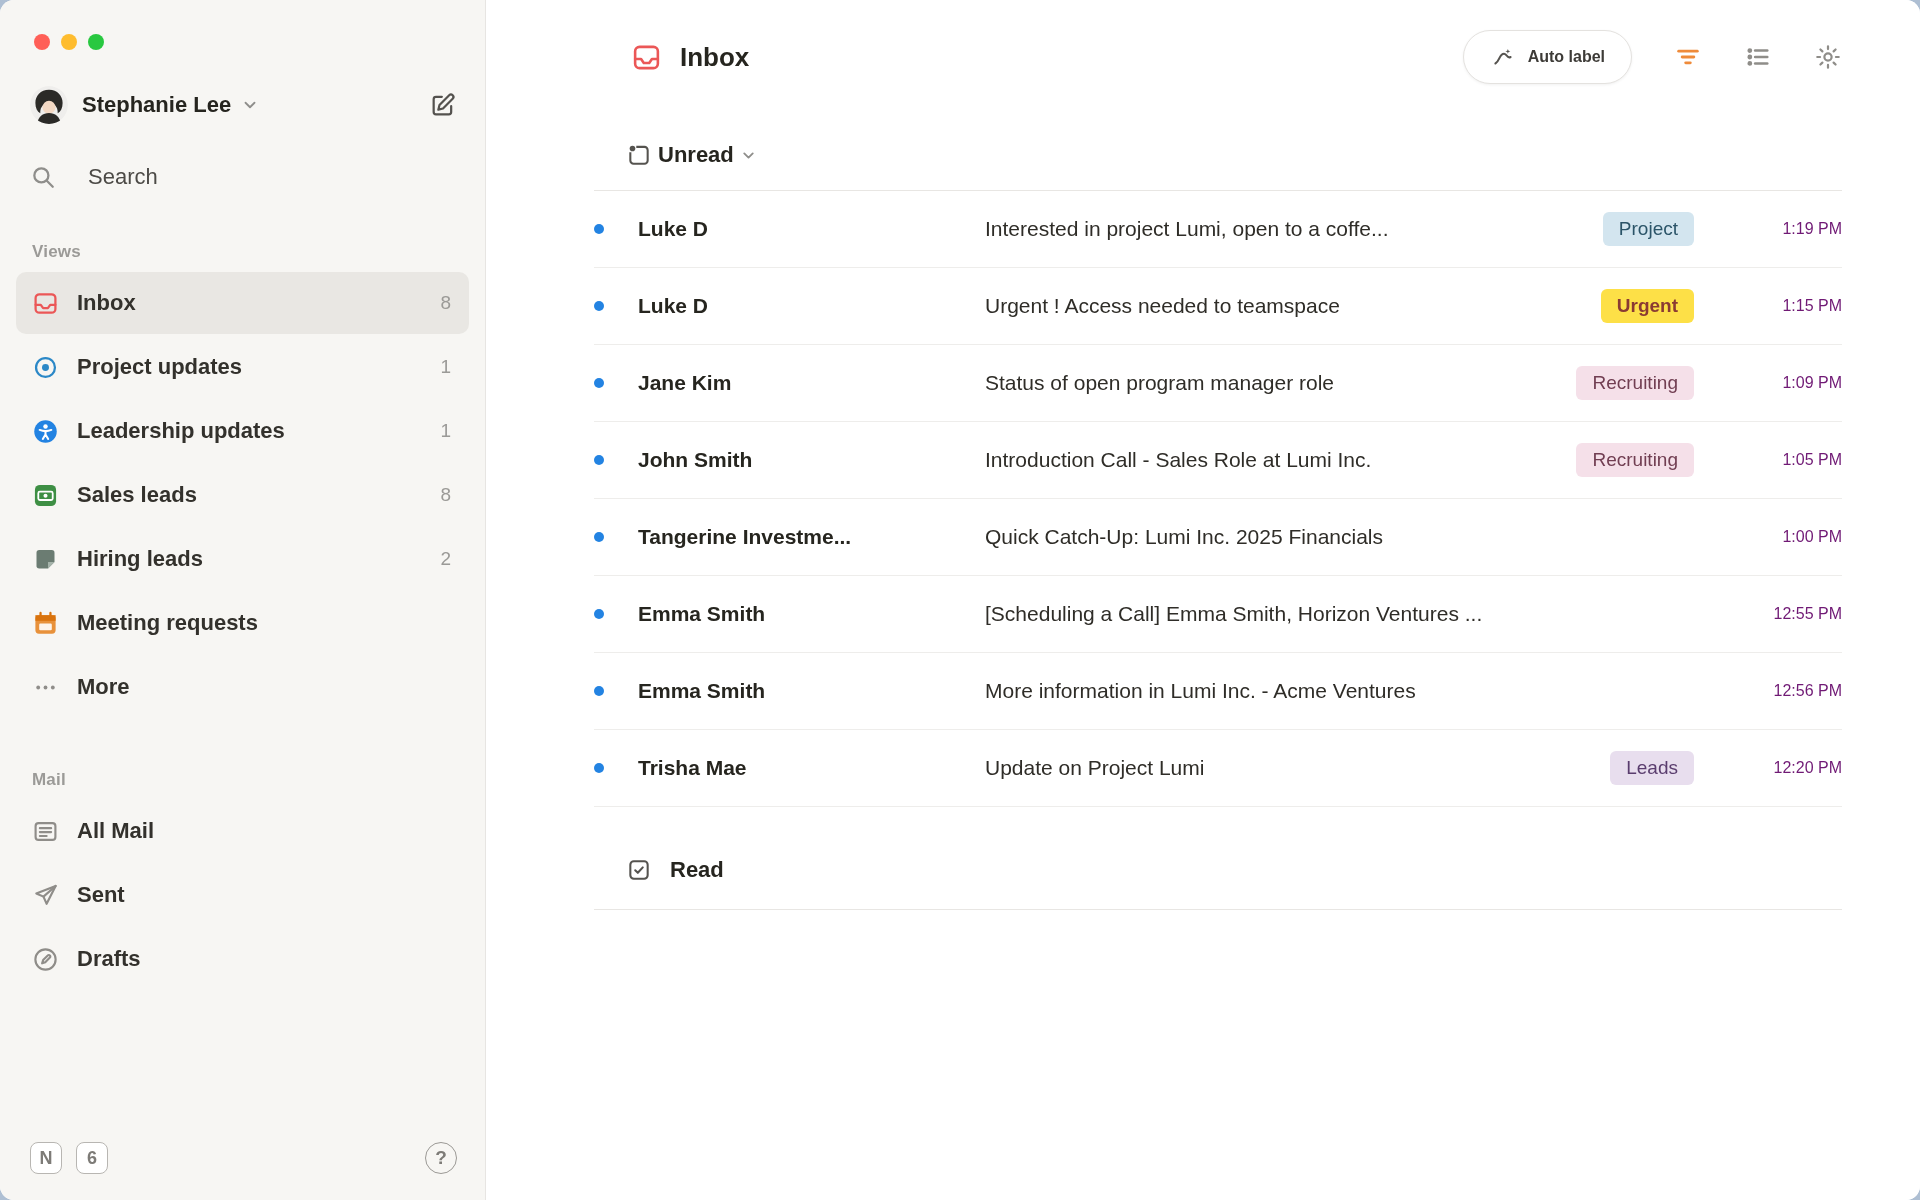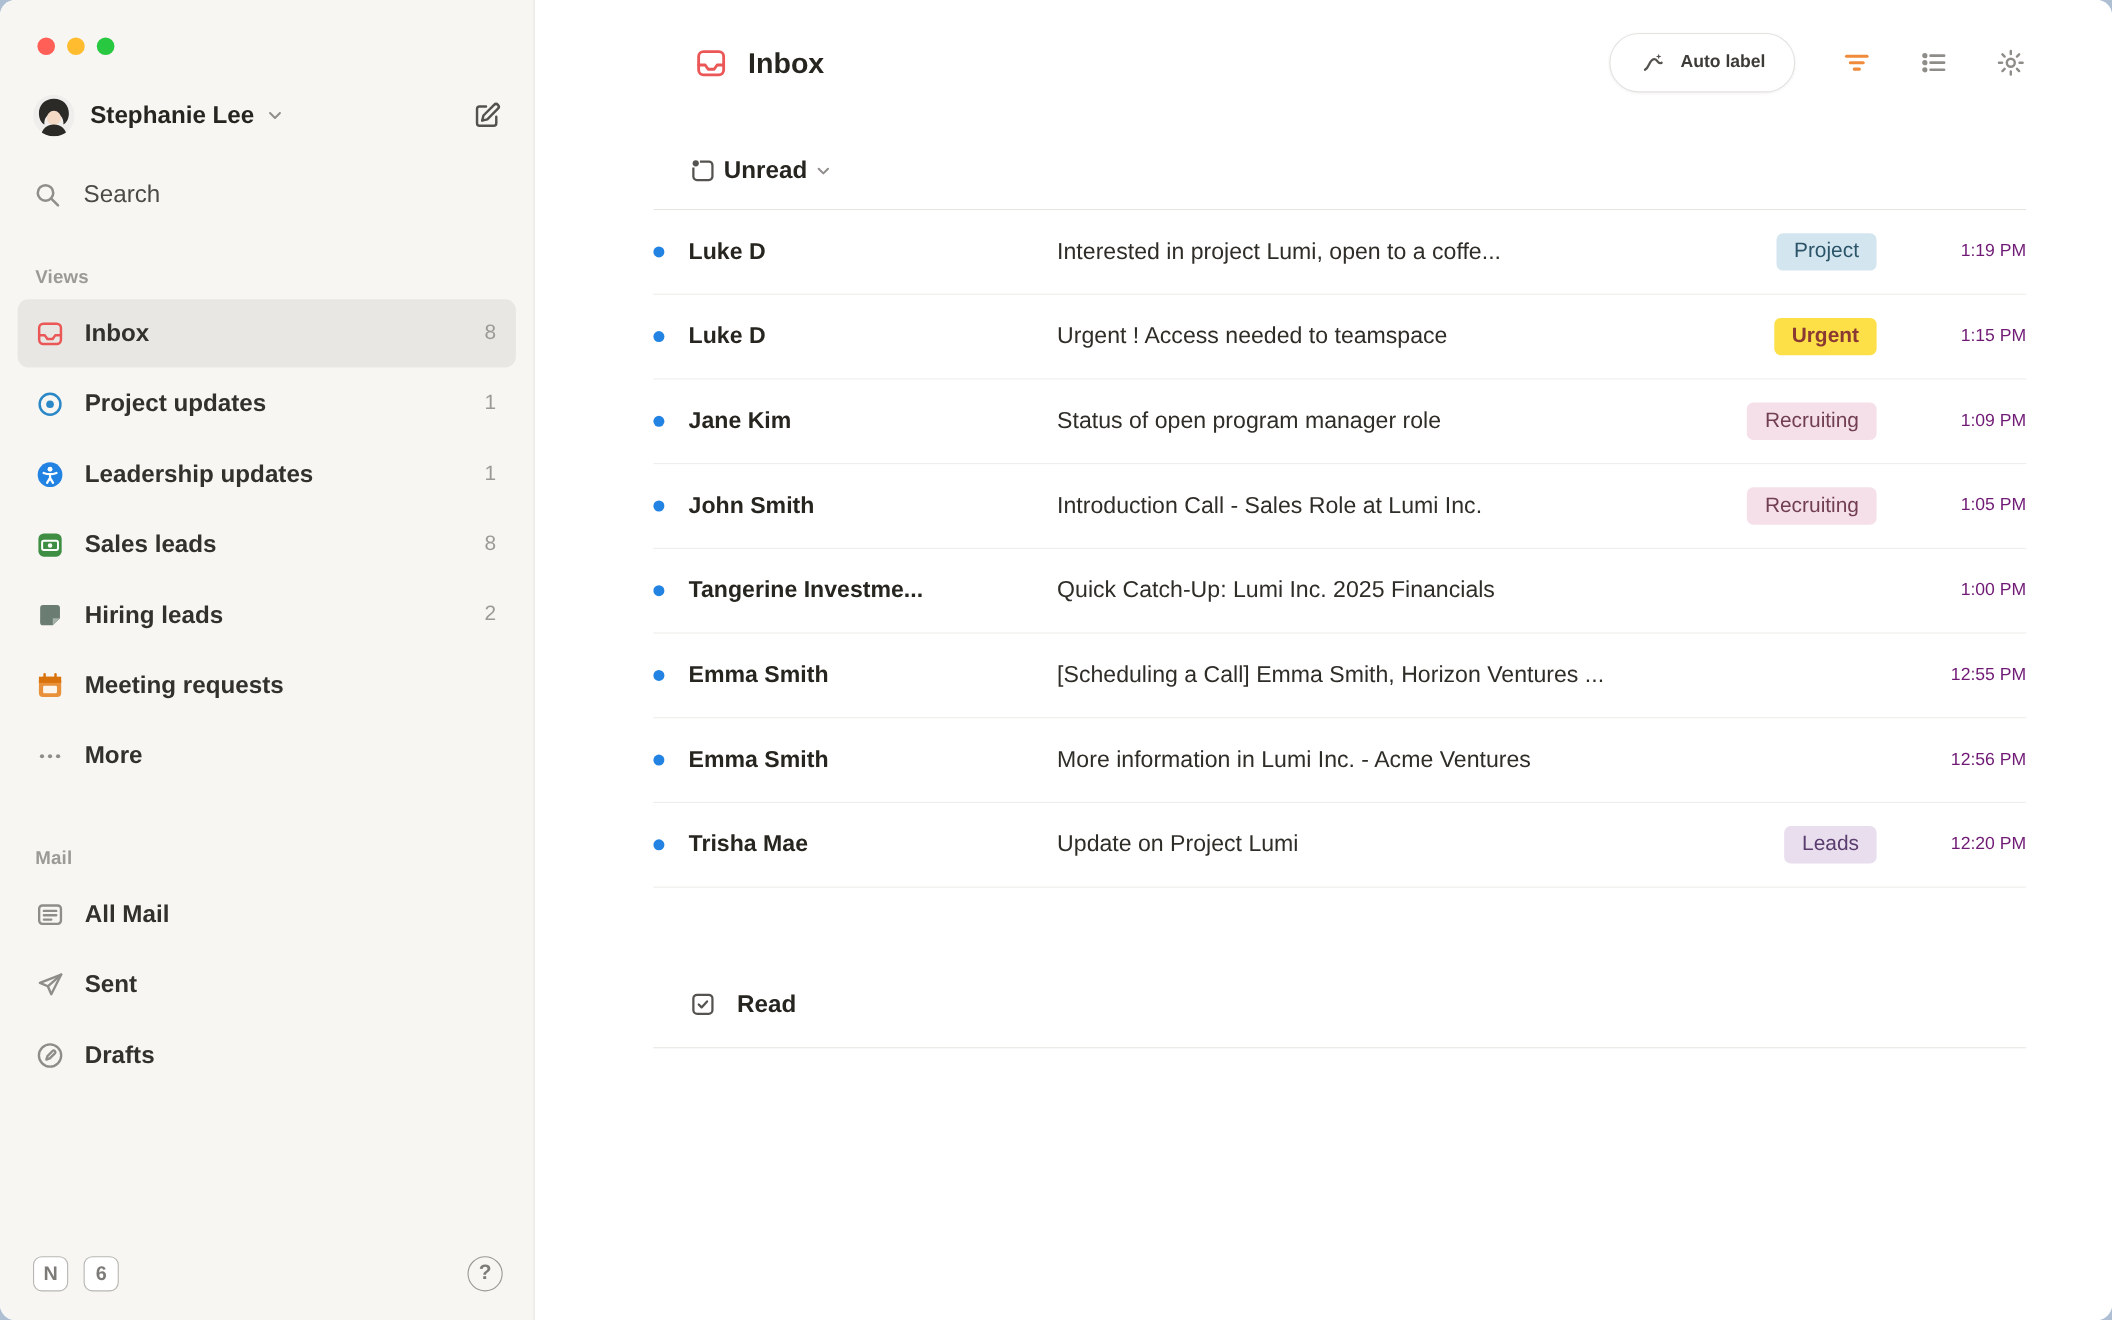--- a/index.html
+++ b/index.html
@@ -35,21 +35,21 @@
 
   .user-row { display:flex; align-items:center; margin:36px 4px 0 14px; }
   .avatar { width:38px; height:38px; border-radius:50%; overflow:hidden; flex:none; }
   .user-name { font-size:22px; font-weight:700; margin-left:14px; color:#26251f; }
   .user-chevron { margin-left:10px; color:#8f8e8b; display:flex; }
   .user-spacer { flex:1; }
   .compose-btn { color:#54524e; display:flex; margin-right:8px; cursor:pointer; }
 
   .search-row { display:flex; align-items:center; margin:40px 4px 0 14px; color:#4c4a46; cursor:pointer; }
   .search-row .icon { color:#8f8e8b; }
-  .search-label { font-size:22px; font-weight:500; margin-left:20px; }
+  .search-label { font-size:22px; font-weight:500; margin-left:32px; }
 
   .section-label { font-size:17px; font-weight:700; color:#9b9a97; margin:52px 0 10px 16px; letter-spacing:.2px; }
   .section-label.mail { }
 
   .nav-list { display:flex; flex-direction:column; gap:2px; }
   .nav-item {
     display:flex; align-items:center;
     height:62px; padding:0 18px 0 16px;
     border-radius:10px; cursor:pointer;
   }
@@ -106,33 +106,34 @@
   }
   .group-header .glbl { font-size:22px; font-weight:700; color:#26251f; }
   .group-header .chev { color:#8f8e8b; display:flex; }
   .group-rule { border-bottom:1px solid #e8e6e3; margin-top:22px; }
 
   .email-row {
     display:flex; align-items:center;
     height:77px;
     border-bottom:1px solid #eeedeb;
     cursor:pointer;
+    gap:12px;
   }
   .dot-col { width:32px; flex:none; display:flex; align-items:center; }
   .unread-dot { width:10px; height:10px; border-radius:50%; background:#2383e2; }
   .sender { width:335px; flex:none; font-size:21px; font-weight:700; color:#26251f; white-space:nowrap; overflow:hidden; text-overflow:ellipsis; padding-right:20px; }
   .subject { flex:1; font-size:21px; font-weight:400; color:#2f2d28; white-space:nowrap; overflow:hidden; text-overflow:ellipsis; padding-right:24px; }
   .tag-badge {
     flex:none; font-size:19px; font-weight:500;
     padding:6px 16px; border-radius:6px; margin-right:26px;
     white-space:nowrap;
   }
   .time { flex:none; width:110px; text-align:right; font-size:16px; color:#701a75; font-weight:400; }
 
-  .read-section { margin-top:93px; }
+  .read-section { margin-top:50px; }
   .read-header { display:flex; align-items:center; gap:18px; margin-left:32px; cursor:pointer; }
   .read-header .glbl { font-size:22px; font-weight:700; color:#26251f; }
   .read-rule { border-bottom:1px solid #e8e6e3; margin-top:26px; }
 </style>
 </head>
 <body>
 
 <div class="window">
 
   <aside class="sidebar">

